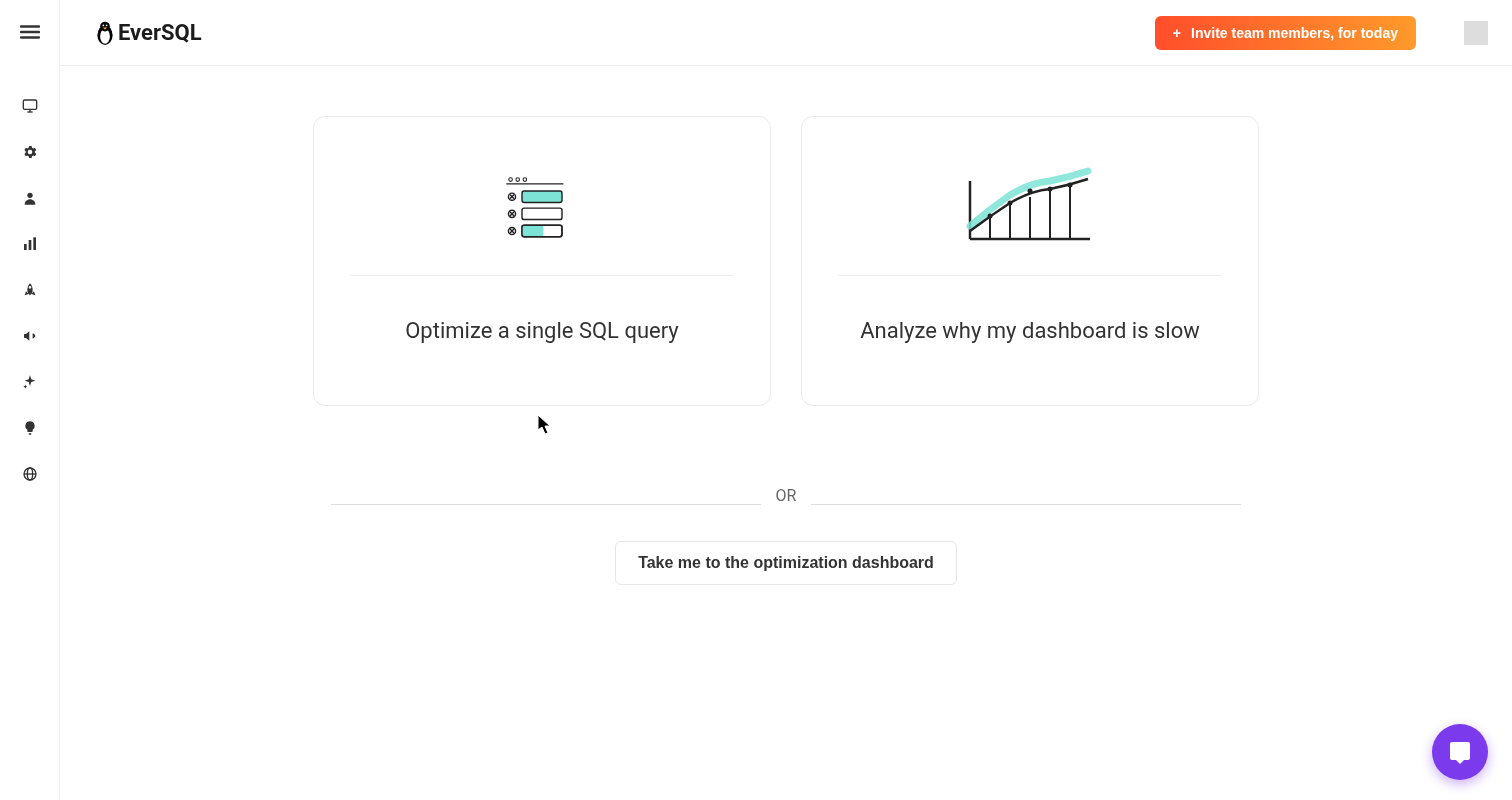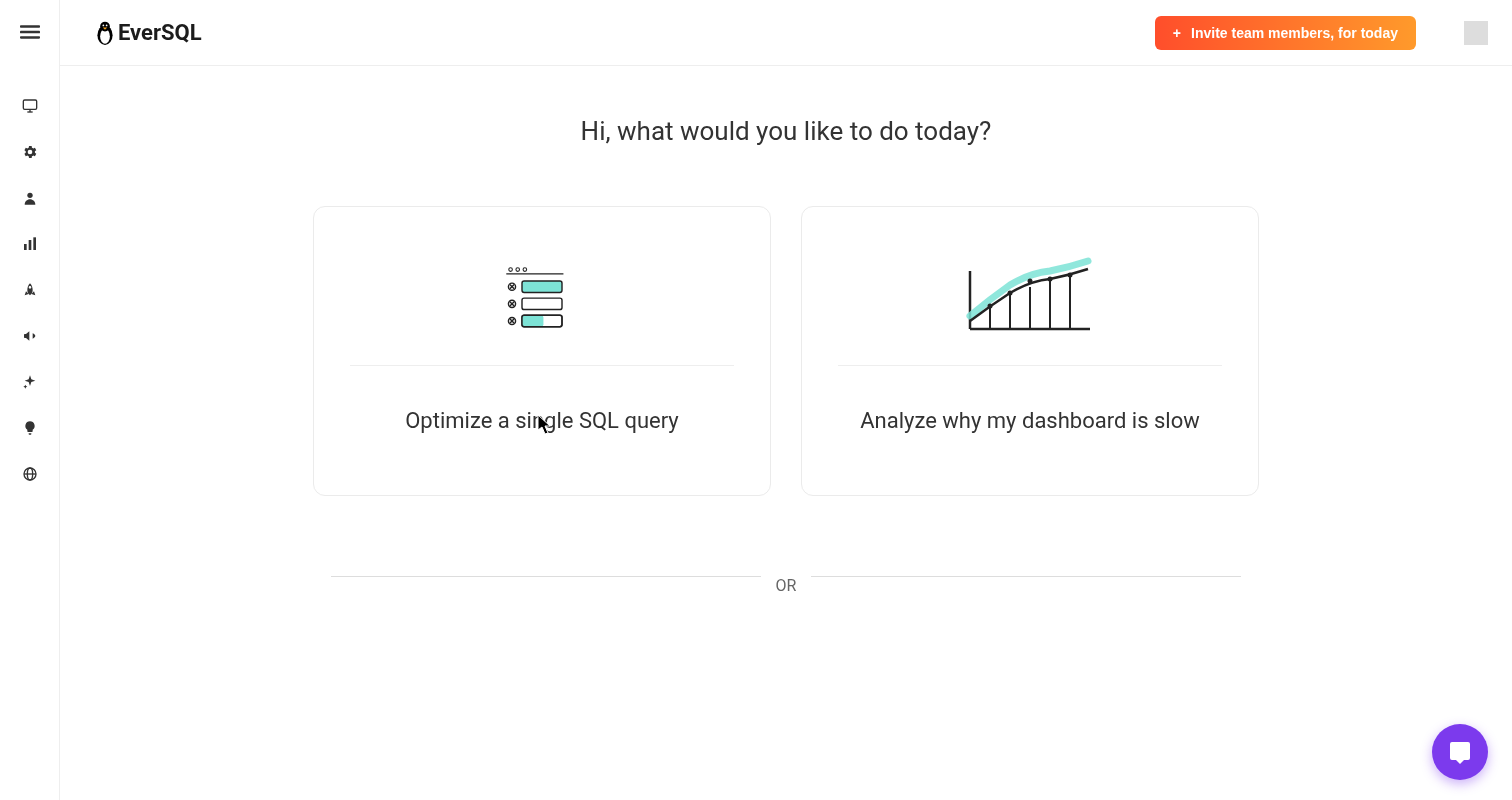--- a/index.html
+++ b/index.html
@@ -144,21 +144,21 @@
       background: #eeeeee;
       margin-bottom: 42px;
     }
     .card-title {
       font-size: 22px;
       color: #333;
       font-weight: 400;
     }
     .divider-section {
       display: flex;
-      align-items: flex-start;
+      align-items: flex-end;
       width: 910px;
       gap: 15px;
       margin-bottom: 36px;
     }
     .divider-line {
       flex: 1;
       height: 1px;
       background: #dddddd;
     }
     .divider-text {
@@ -285,21 +285,20 @@
       </div>
       <div class="header-spacer"></div>
       <button class="invite-btn">
         <span class="plus">+</span>
         <span>Invite team members, for today</span>
       </button>
       <div class="avatar-placeholder"></div>
     </div>
 
     <div class="content">
-      <div class="greeting">Hi, what would you like to do today?</div>
 
       <div class="cards">
         <div class="card">
           <div class="card-illustration">
             <svg viewBox="0 0 140 90" width="100" height="90">
               <circle cx="26" cy="8" r="2.5" fill="none" stroke="#222" stroke-width="1.5"></circle>
               <circle cx="36" cy="8" r="2.5" fill="none" stroke="#222" stroke-width="1.5"></circle>
               <circle cx="46" cy="8" r="2.5" fill="none" stroke="#222" stroke-width="1.5"></circle>
               <line x1="20" y1="14" x2="100" y2="14" stroke="#222" stroke-width="2"></line>
               <circle cx="28" cy="32" r="5" fill="none" stroke="#222" stroke-width="2"></circle>
@@ -345,20 +344,21 @@
           <div class="card-title">Analyze why my dashboard is slow</div>
         </div>
       </div>
 
       <div class="divider-section">
         <div class="divider-line"></div>
         <div class="divider-text">OR</div>
         <div class="divider-line"></div>
       </div>
 
+      <button class="dashboard-btn">Take me to the optimization dashboard</button>
     </div>
   </div>
 </div>
 
 <div class="chat-bubble">
   <svg viewBox="0 0 24 24">
     <path d="M20 2H4a2 2 0 00-2 2v14a2 2 0 002 2h4l4 4 4-4h4a2 2 0 002-2V4a2 2 0 00-2-2z"></path>
   </svg>
 </div>
 

